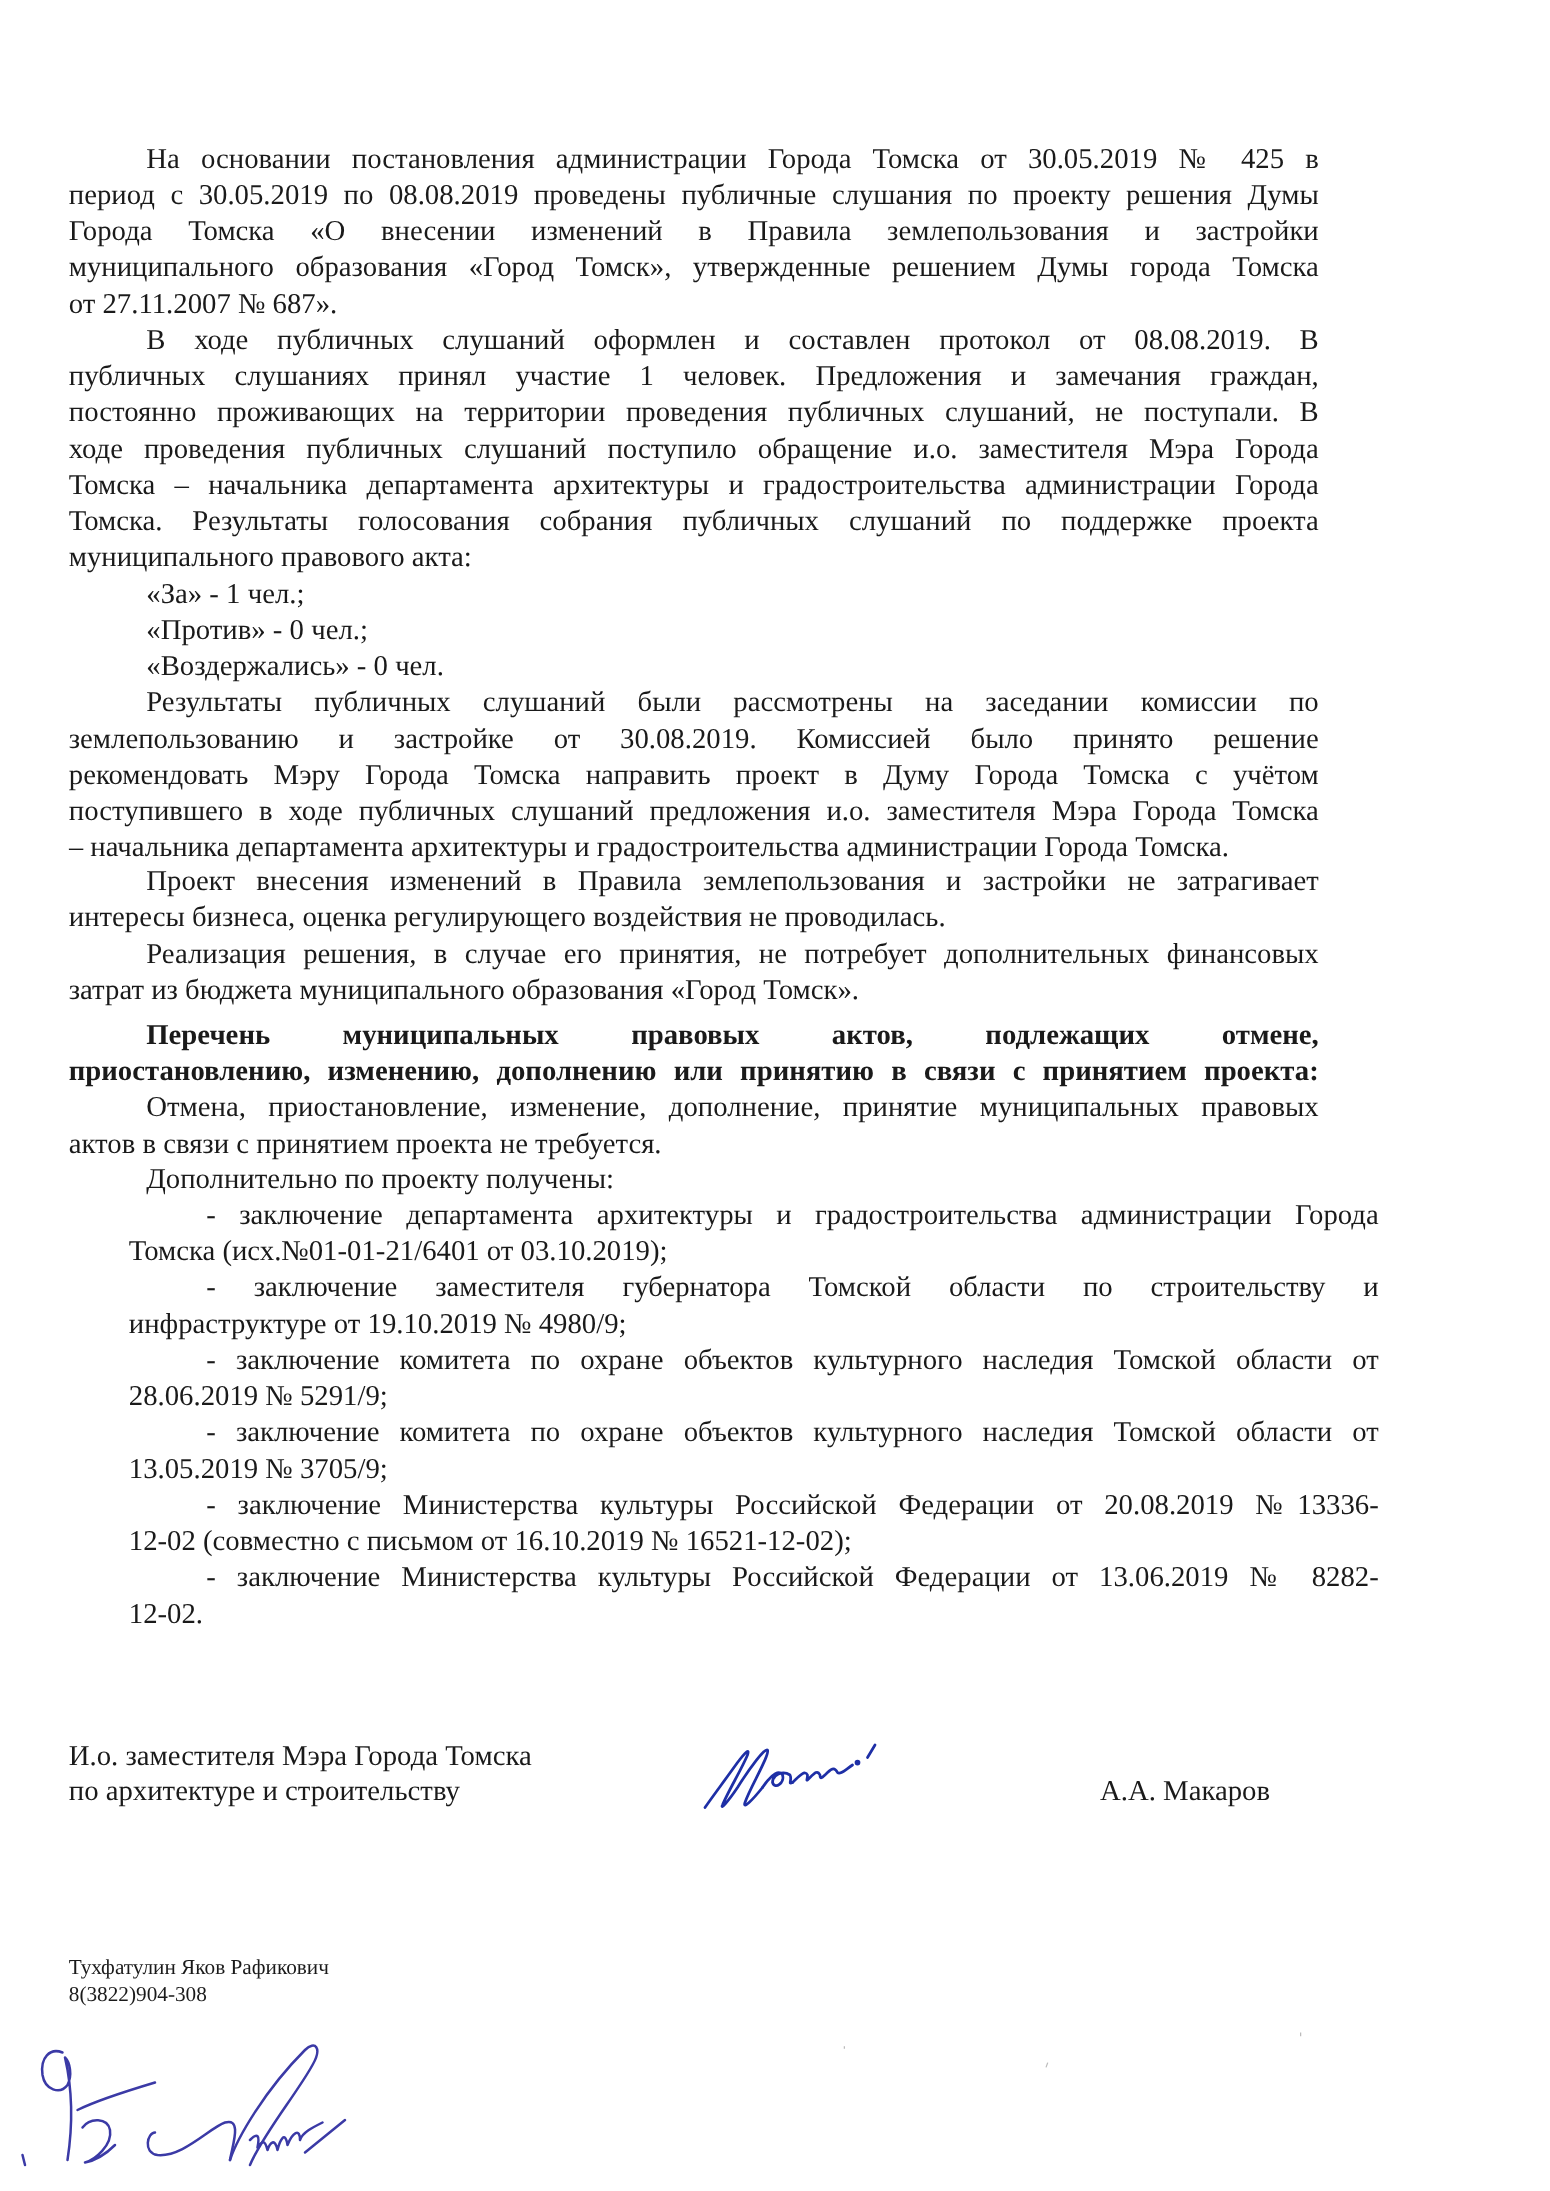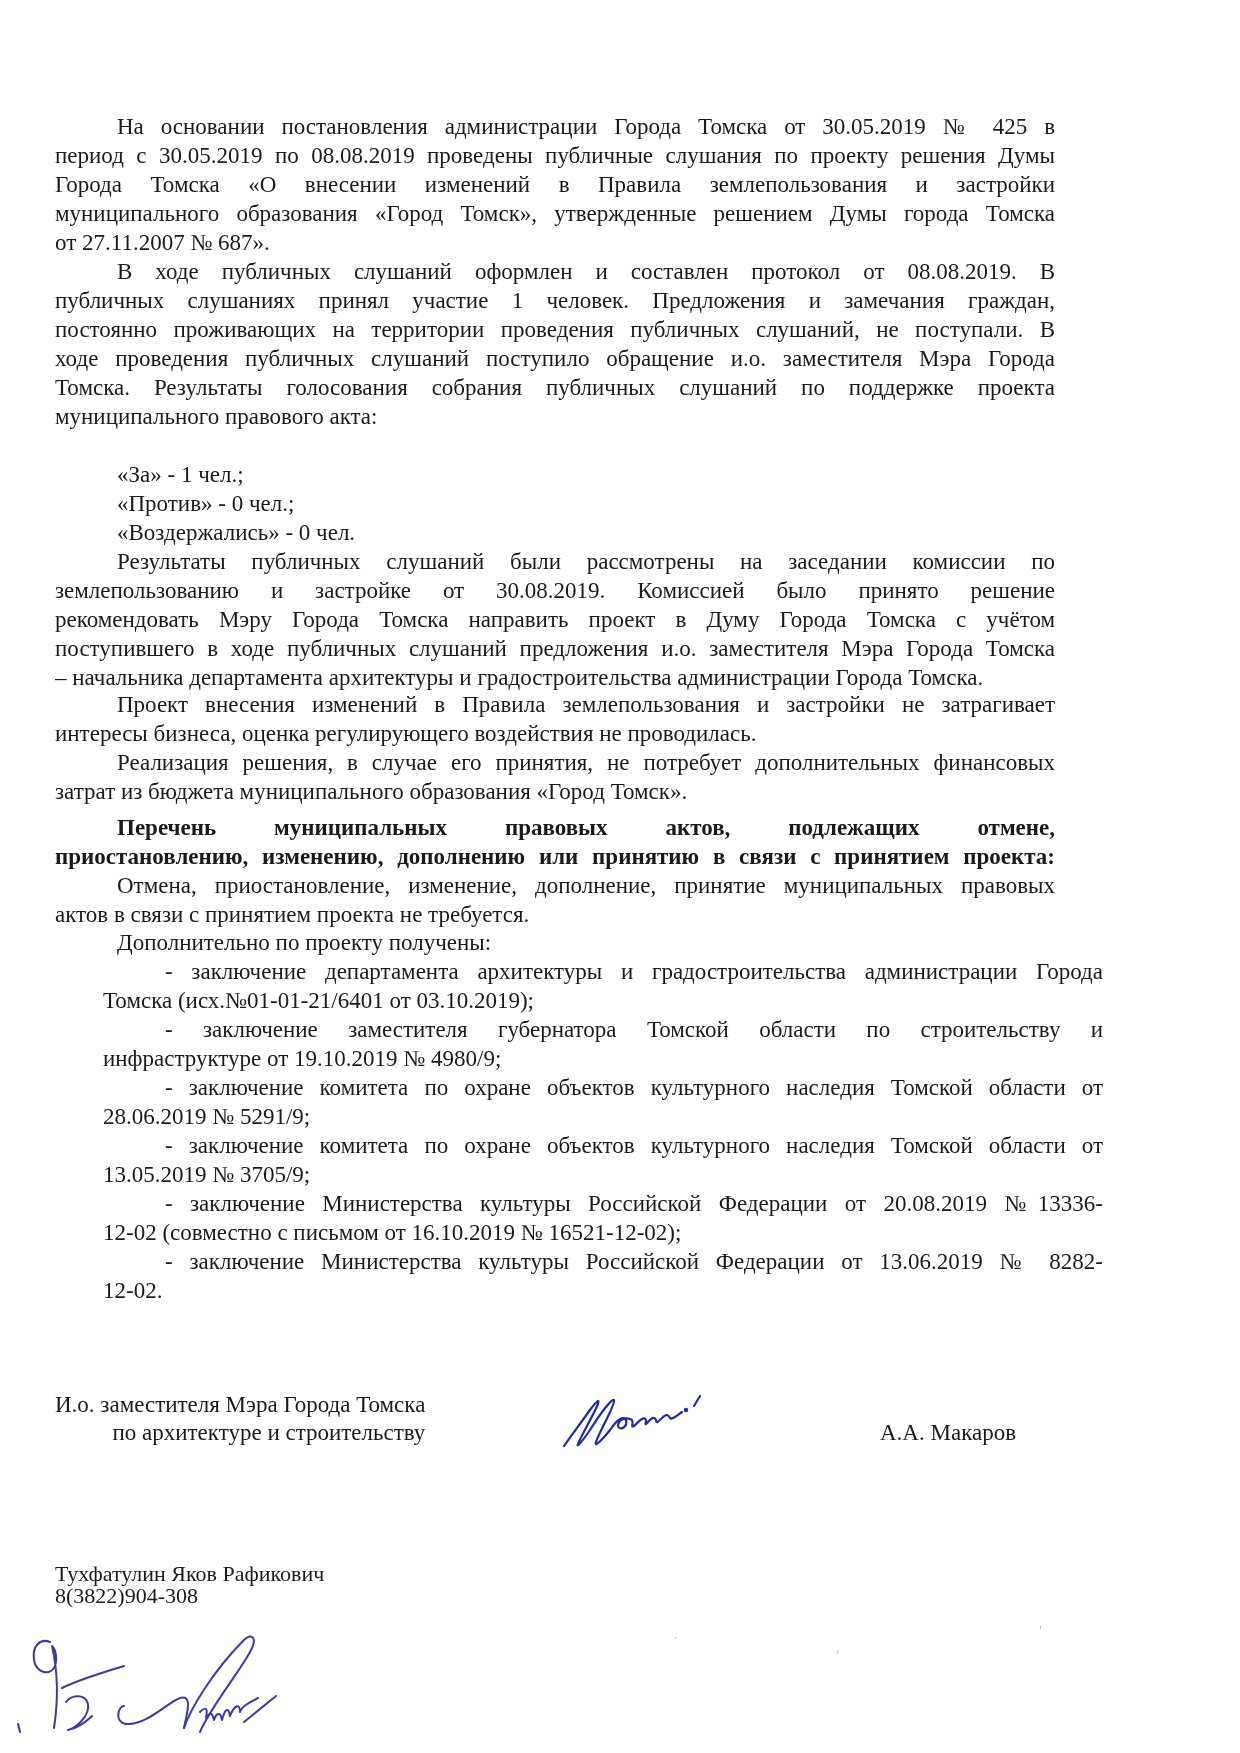--- a/index.html
+++ b/index.html
@@ -19,25 +19,25 @@
     text-align: justify; text-align-last: justify;
     overflow: hidden;
   }
   .line.last { text-align-last: left; }
   .line.indent { padding-left: 62px; }
   .line.indent-vote { padding-left: 62px; text-align-last: left; }
   .bold { font-weight: bold; }
   .sig-left {
     position: absolute; left: 55px; top: 1391px; line-height: 28px;
   }
-  .sig-left span { display: block; height: 28px; text-align: right; }
+  .sig-left span { display: block; height: 28px; }
   .sig-name { position: absolute; left: 880px; top: 1419px; line-height: 28px; }
   .signature { position: absolute; }
   .contact {
-    position: absolute; left: 55px; top: 1563px; font-size: 22px; line-height: 22px;
+    position: absolute; left: 55px; top: 1563px; font-size: 17px; line-height: 22px;
   }
   .contact span { display: block; }
   .scan-dot { position: absolute; background: #bbb; }
 </style>
 </head>
 <body>
 
 <div class="page">
 
   <div class="block" style="top:112px;">
@@ -46,20 +46,21 @@
     <span class="line">Города Томска «О внесении изменений в Правила землепользования и застройки</span>
     <span class="line">муниципального образования «Город Томск», утвержденные решением Думы города Томска</span>
     <span class="line last">от 27.11.2007 № 687».</span>
   </div>
 
   <div class="block" style="top:257px;">
     <span class="line indent">В ходе публичных слушаний оформлен и составлен протокол от 08.08.2019. В</span>
     <span class="line">публичных слушаниях принял участие 1 человек. Предложения и замечания граждан,</span>
     <span class="line">постоянно проживающих на территории проведения публичных слушаний, не поступали. В</span>
     <span class="line">ходе проведения публичных слушаний поступило обращение и.о. заместителя Мэра Города</span>
+    <span class="line">Томска – начальника департамента архитектуры и градостроительства администрации Города</span>
     <span class="line">Томска. Результаты голосования собрания публичных слушаний по поддержке проекта</span>
     <span class="line last">муниципального правового акта:</span>
   </div>
 
   <div class="block" style="top:460px;">
     <span class="line indent-vote">«За» - 1 чел.;</span>
     <span class="line indent-vote">«Против» - 0 чел.;</span>
     <span class="line indent-vote">«Воздержались» - 0 чел.</span>
   </div>
 

